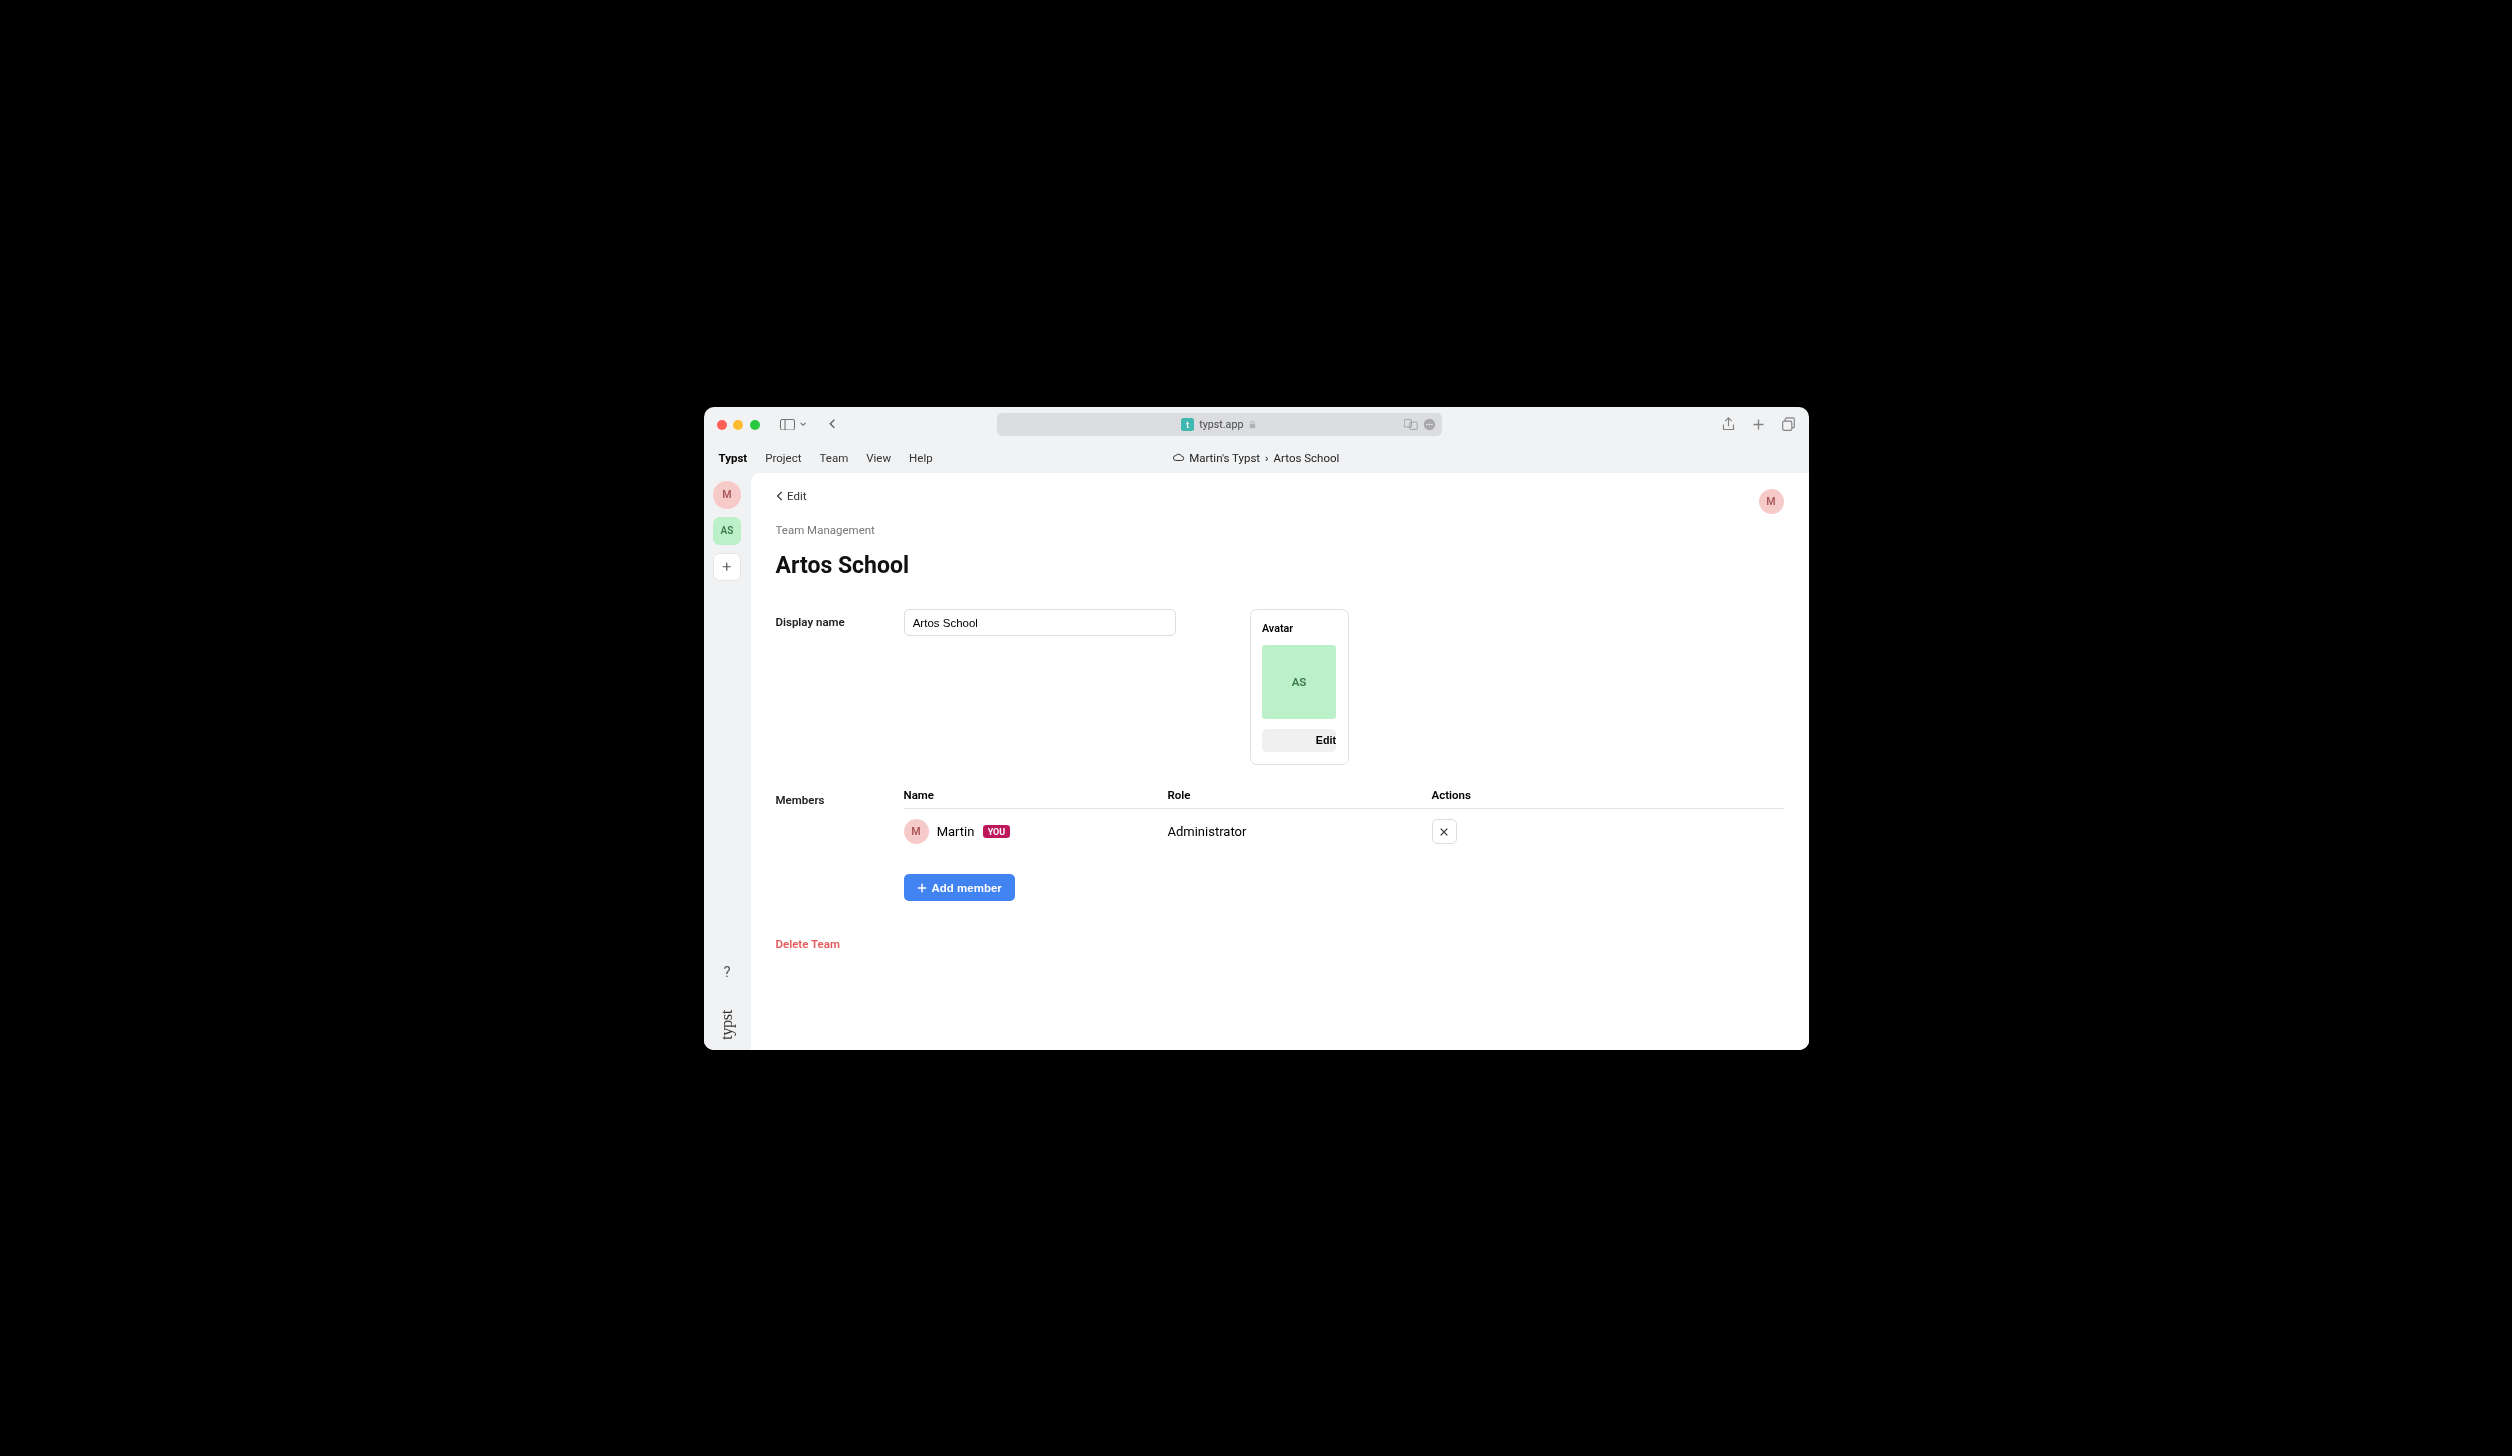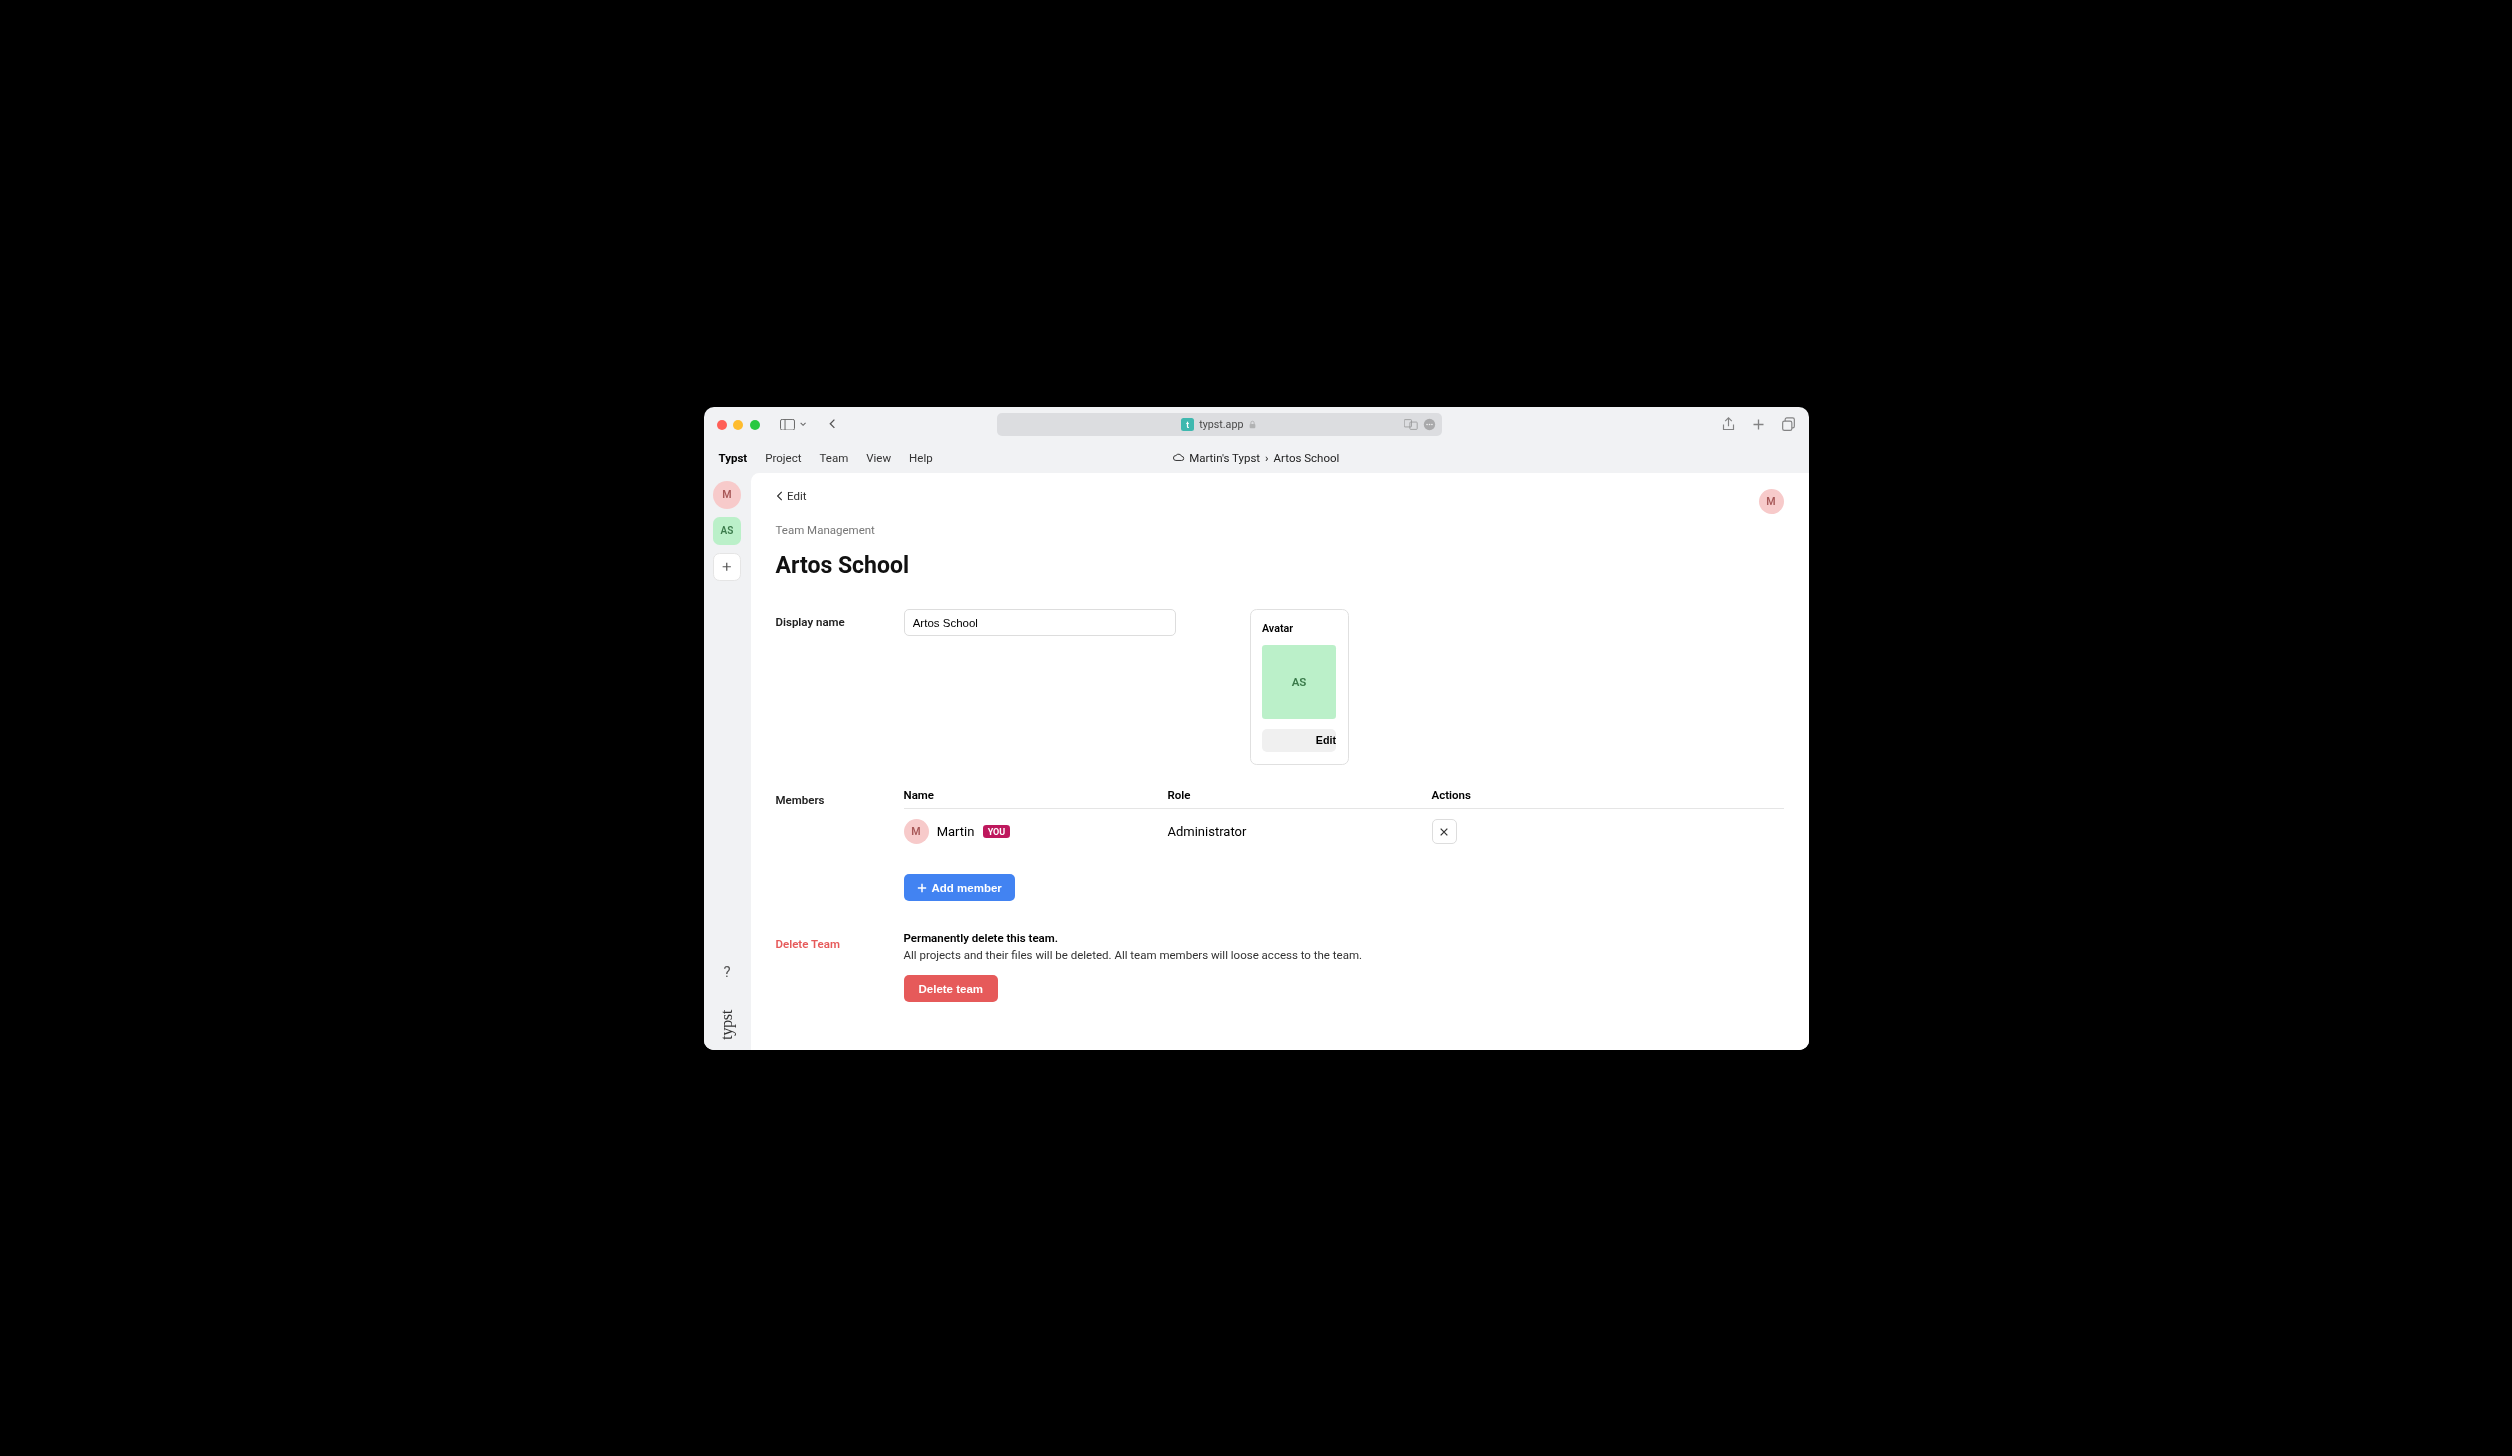--- a/index.html
+++ b/index.html
@@ -341,23 +341,18 @@
               <svg width="10" height="10" viewBox="0 0 12 12">
                   <path d="M6 1 V11 M1 6 H11" stroke="white" stroke-width="1.8"></path>
                 </svg>
               <span>Add member</span>
             </button>
           </div>
         </div>
 
         <div class="form-row delete-section">
           <div class="form-label danger">Delete Team</div>
-          <div>
-            <div class="delete-title">Permanently delete this team.</div>
-            <div class="delete-desc">All projects and their files will be deleted. All team members will loose access to the team.</div>
-            <button class="delete-btn">Delete team</button>
-          </div>
         </div>
       </div>
     </div>
   </div>
 </div>
 
 
 </body></html>

